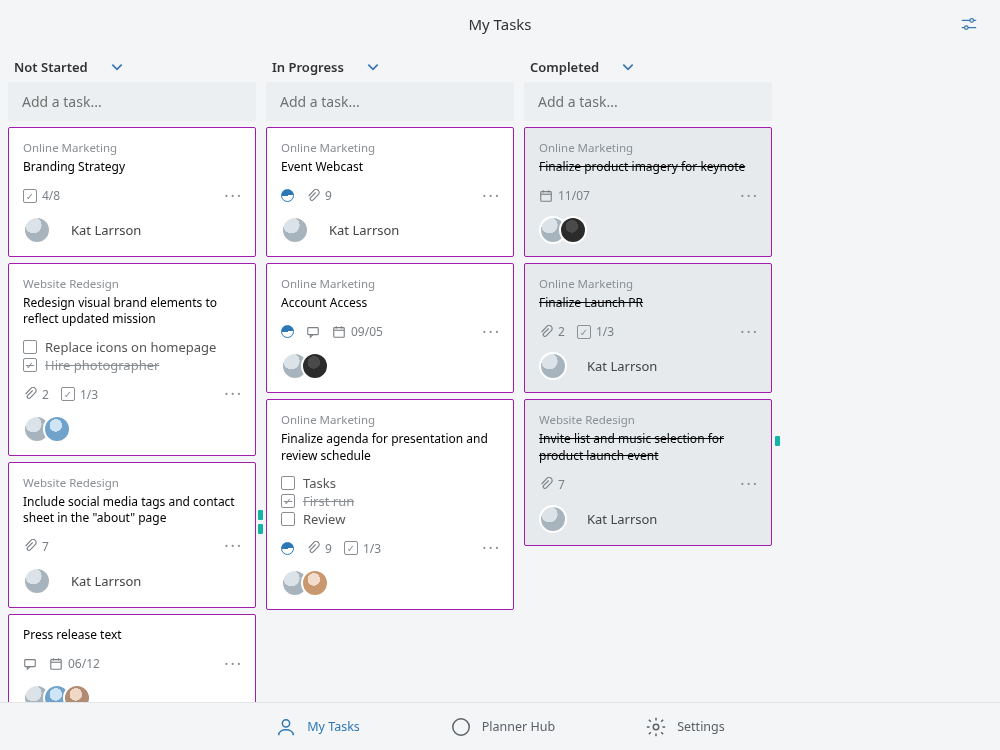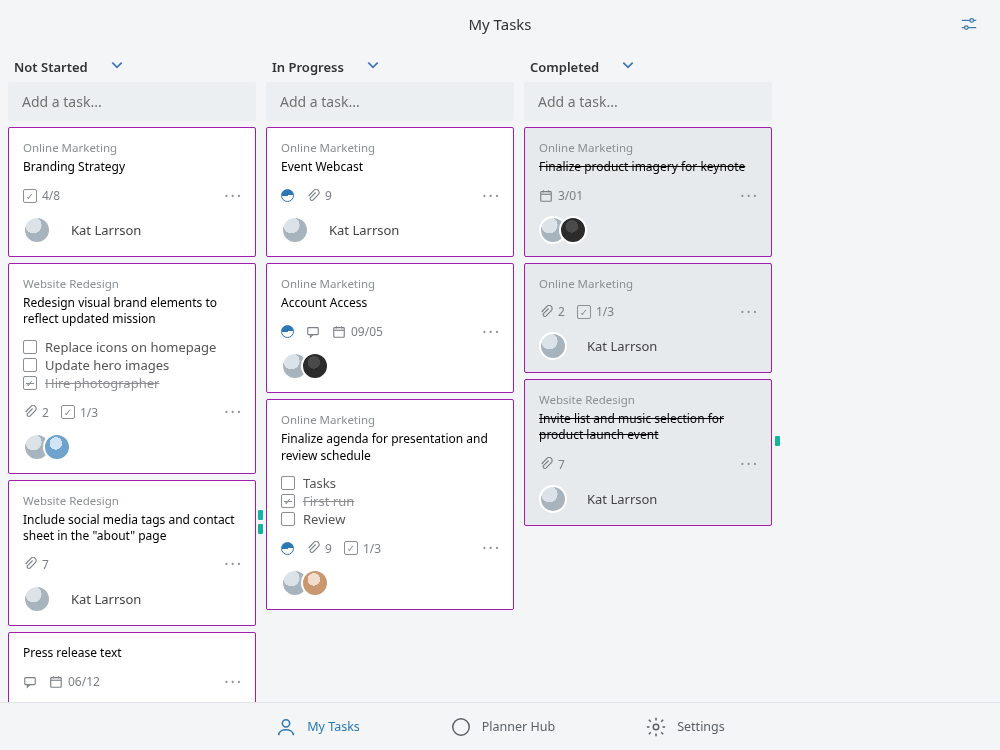--- a/index.html
+++ b/index.html
@@ -42,21 +42,21 @@
   }
   .column {
     width: 248px;
     flex-shrink: 0;
   }
   .col-header {
     padding: 10px 6px 6px 6px;
     font-weight: 600;
     font-size: 13px;
     color: #333;
-    display:flex; align-items:flex-start; gap:22px;
+    display:flex; align-items:center; gap:22px;
     cursor: pointer;
   }
   .chev { color:#3a76b1; }
 
   .add-task {
     background:#eceff1;
     border-radius:2px;
     padding:10px 14px;
     color:#717171;
     font-size:14px;
@@ -217,24 +217,20 @@
       </div>
     </div>
 
     <div class="card">
       <div class="proj">Website Redesign</div>
       <div class="title">Redesign visual brand elements to reflect updated mission</div>
       <div class="checklist">
         <div class="check-row">
             <span class="cbox"></span>
             <span>Replace icons on homepage</span>
-          </div>
-        <div class="check-row">
-            <span class="cbox"></span>
-            <span>Update hero images</span>
           </div>
         <div class="check-row done">
             <span class="cbox checked"></span>
             <span>Hire photographer</span>
           </div>
       </div>
       <div class="meta-row">
         <span class="meta-item">
           <span class="ic">
               <svg viewBox="0 0 16 16" stroke="currentColor" fill="none" stroke-width="1.3">
@@ -449,34 +445,35 @@
       <div class="meta-row">
         <span class="meta-item">
           <span class="ic">
               <svg viewBox="0 0 16 16" stroke="currentColor" fill="none" stroke-width="1.3">
                 <rect x="2" y="3" width="12" height="11" rx="1"></rect>
                 <line x1="2" y1="6" x2="14" y2="6"></line>
                 <line x1="5" y1="1.5" x2="5" y2="4"></line>
                 <line x1="11" y1="1.5" x2="11" y2="4"></line>
               </svg>
             </span>
-          <span>3/01</span>
+          <span>11/07</span>
         </span>
         <span class="more">···</span>
       </div>
       <div class="people">
         <span class="avatars">
           <span class="avatar av-kat"></span>
           <span class="avatar av-d"></span>
         </span>
       </div>
     </div>
 
     <div class="card completed">
       <div class="proj">Online Marketing</div>
+      <div class="title done">Finalize Launch PR</div>
       <div class="meta-row">
         <span class="meta-item">
           <span class="ic">
               <svg viewBox="0 0 16 16" stroke="currentColor" fill="none" stroke-width="1.3">
                 <path d="M11 4l-5.5 5.5a2 2 0 102.8 2.8L14 6.5a3.5 3.5 0 10-5-5L3 8"></path>
               </svg>
             </span>
           <span>2</span>
         </span>
         <span class="meta-item">

